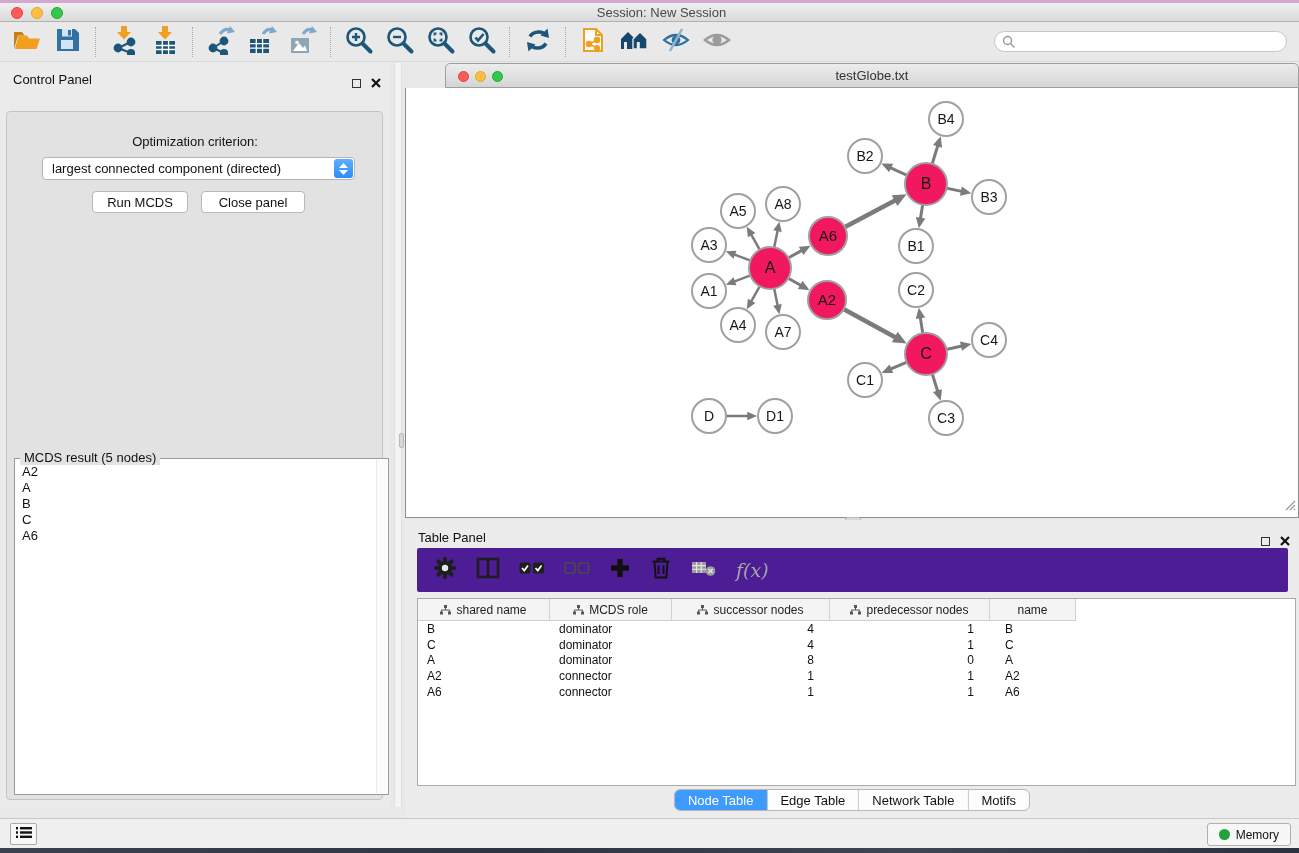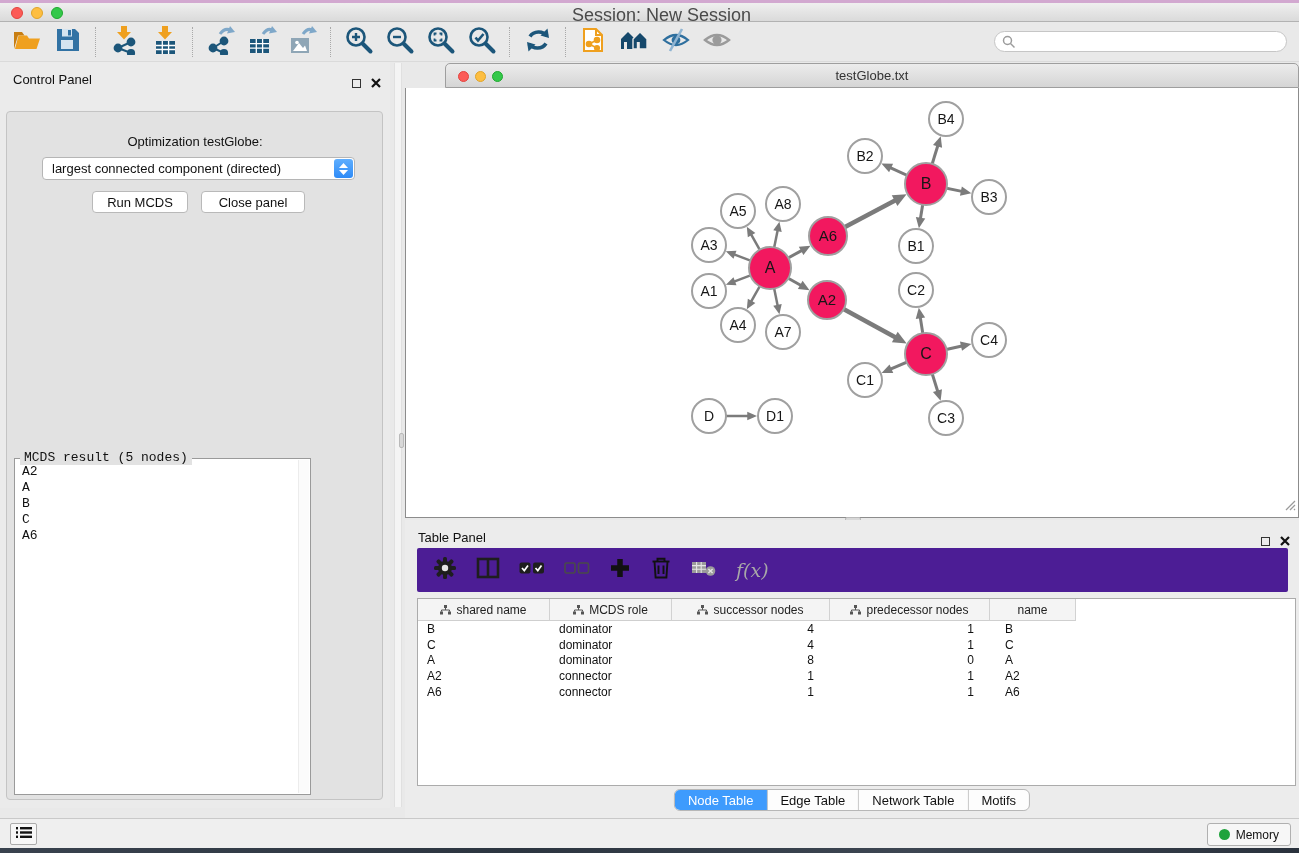--- a/index.html
+++ b/index.html
@@ -4,21 +4,21 @@
 <style>
   * { margin:0; padding:0; box-sizing:border-box; }
   html,body { width:1299px; height:853px; overflow:hidden; font-family:"Liberation Sans", sans-serif; }
   .screen { position:relative; width:1299px; height:853px; background:#E9E9E9; }
 
   
   .wall-top { position:absolute; left:0; top:0; width:100%; height:3px; background:#D2A8D0; }
   .titlebar { position:absolute; left:0; top:3px; width:100%; height:19px;
               background:linear-gradient(#EFEFEF,#DADADA); border-bottom:1px solid #B2B2B2; }
   .titlebar .title { position:absolute; left:0; right:0; top:2px; text-align:center;
-              font-size:18px; color:#4A4A4A;padding-left:24px; }
+              font-size:13px; color:#4A4A4A;padding-left:24px; }
   .lights { position:absolute; left:11px; top:4px; display:flex; gap:8px; }
   .light { width:12px; height:12px; border-radius:50%; }
   .light.red { background:#FC5B57; border:1px solid #E2443F; }
   .light.yellow { background:#FDBE41; border:1px solid #E0A429; }
   .light.green { background:#34C84A; border:1px solid #1FA92F; }
 
   
   .toolbar { position:absolute; left:0; top:22px; width:100%; height:40px; background:#E9E9E9;
              display:flex; align-items:center; padding-left:6px; border-bottom:1px solid #DADADA; }
   .tb-btn { width:41px; height:34px; display:flex; align-items:center; justify-content:center; }
@@ -45,22 +45,22 @@
   .opt-label { position:absolute; left:0; width:100%; top:72px; text-align:center; font-size:13px; color:#111; }
   .combo { position:absolute; left:42px; top:95px; width:313px; height:23px; background:#fff;
              border:1px solid #B5B5B5; border-radius:4px; font-size:13px; line-height:21px;
              padding-left:9px; color:#111; }
   .combo-step { position:absolute; right:1px; top:1px; width:19px; height:19px; border-radius:3px;
              background:linear-gradient(#5FAEFE,#2E8BF7); display:flex; align-items:center; justify-content:center; }
   .btn { position:absolute; height:22px; background:#FFF; border:1px solid #B9B9B9; border-radius:4px;
              font-size:13px; color:#111; display:flex; align-items:center; justify-content:center; }
   .btn-run { left:92px; top:129px; width:96px; }
   .btn-close { left:201px; top:129px; width:104px; }
-  .grp { position:absolute; left:14px; top:396px; width:297px; height:337px;
-             border:1px solid #9A9A9A; background:#FFF;font-family:Liberation Mono, monospace; }
+  .grp { position:absolute; left:14px; top:396px; width:375px; height:337px;
+             border:1px solid #9A9A9A; background:#FFF; }
   .grp-legend { position:absolute; top:-9px; left:5px; background:#E2E2E2; padding:0 4px;
              font-size:13px; color:#111; }
   .grp-list { position:absolute; left:1px; top:5px; right:13px; bottom:1px; font-size:13px; color:#111; }
   .mcds-item { padding-left:6px; height:16px; line-height:16px; }
   .grp-scroll { position:absolute; right:1px; top:1px; bottom:1px; width:11px; background:#FBFBFB;
              border-left:1px solid #ECECEC; }
   .cp-scrollstrip { position:absolute; left:394px; top:63px; width:8px; height:744px;
              background:#F4F4F4; border-left:1px solid #E0E0E0; border-right:1px solid #E0E0E0; }
 
   
@@ -270,21 +270,21 @@
 
   <div class="ctrl-panel">
     <div class="panel-title">Control Panel</div>
     <div class="win-btns">
       <div class="float-btn"></div>
       <span><svg width="10" height="10">
             <path d="M1 1 L9 9 M9 1 L1 9" stroke="#111" stroke-width="2.2"></path>
           </svg></span>
     </div>
     <div class="cp-content"></div>
-    <div class="opt-label">Optimization testGlobe:</div>
+    <div class="opt-label">Optimization criterion:</div>
     <div class="combo">
       <span>largest connected component (directed)</span>
       <span class="combo-step">
           <svg width="11" height="14">
             <polygon points="5.5,1 10,6 1,6" fill="#fff"></polygon>
             <polygon points="5.5,13 10,8 1,8" fill="#fff"></polygon>
           </svg>
         </span>
     </div>
     <div class="btn btn-run">Run MCDS</div>

